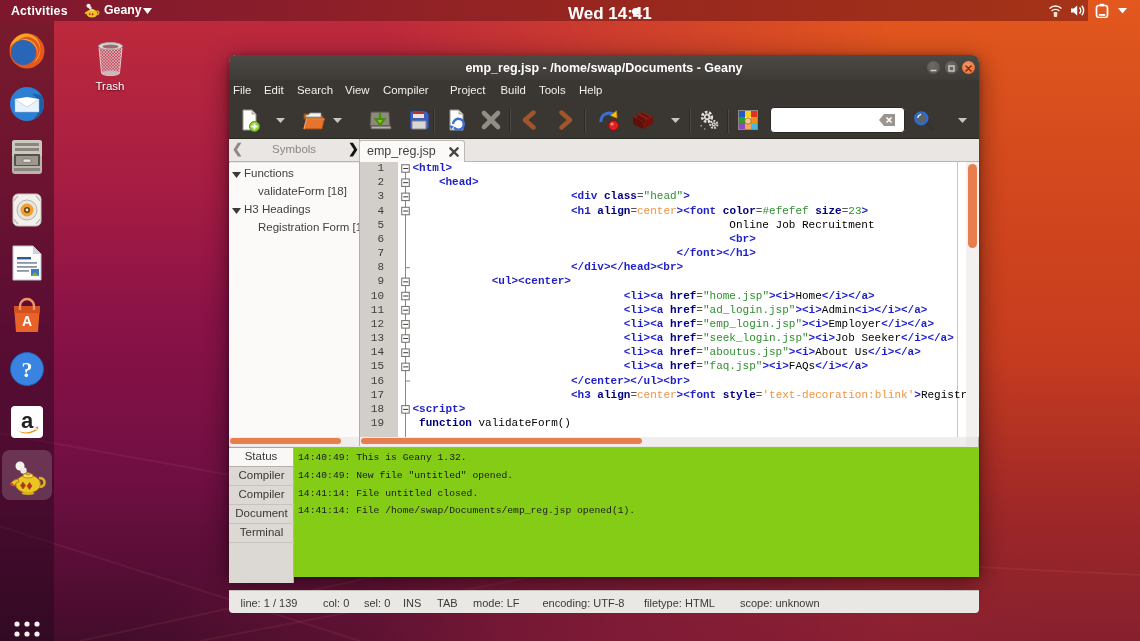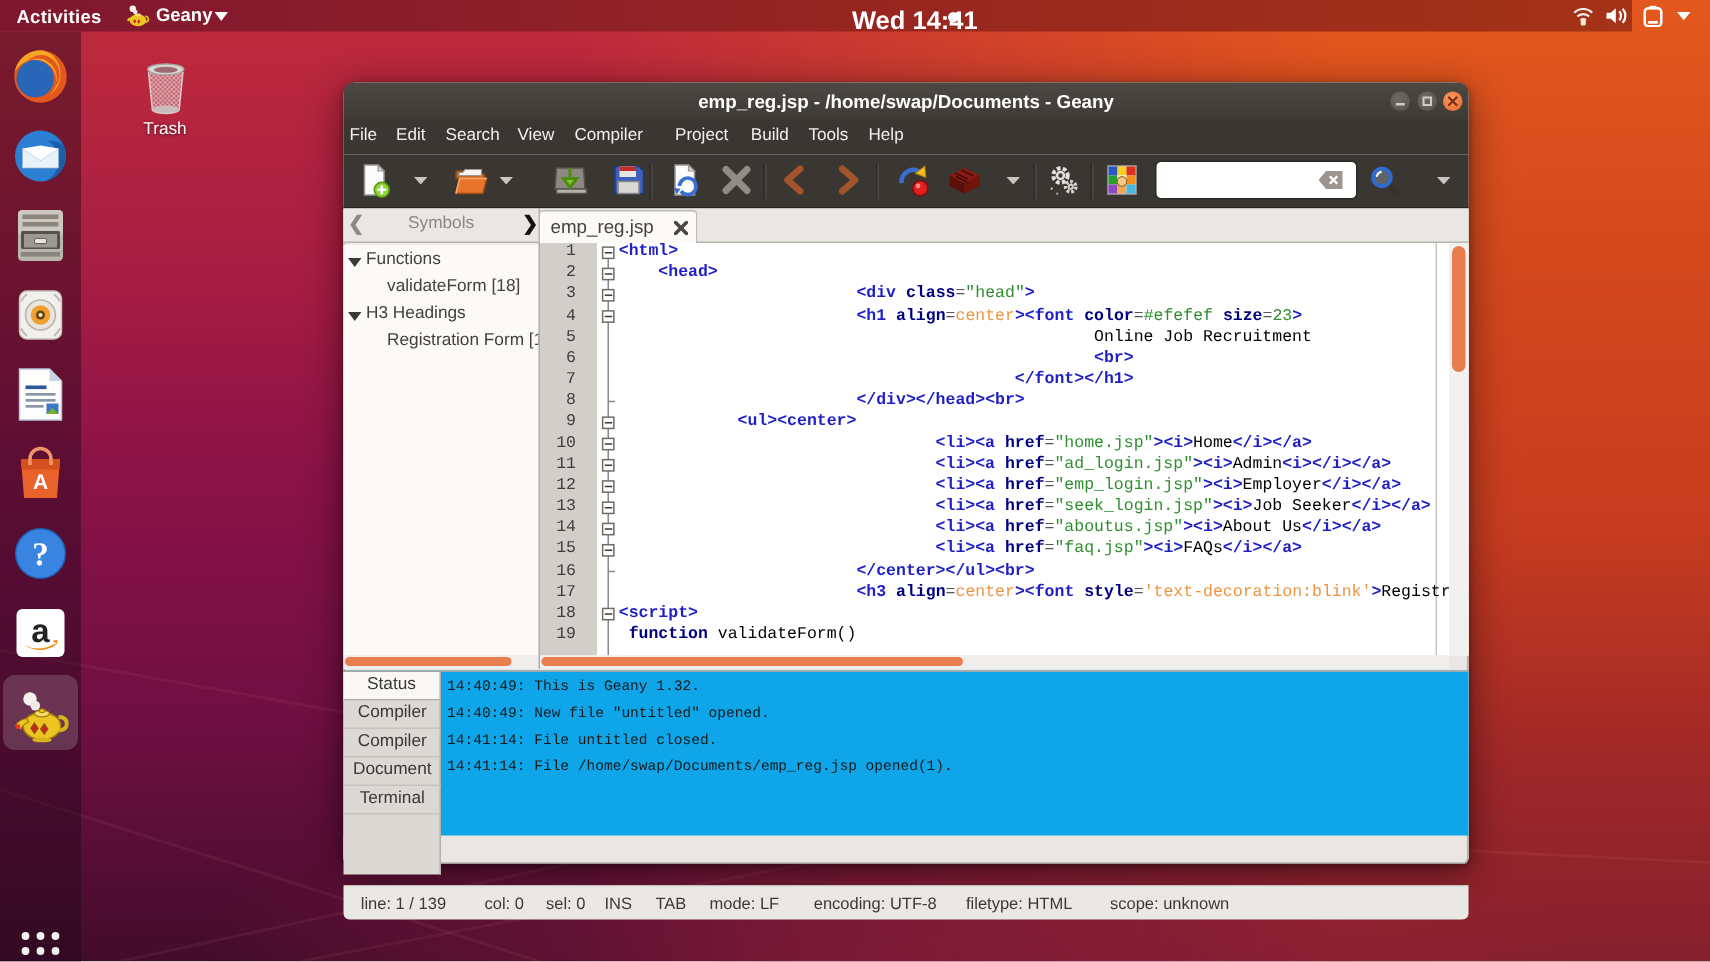--- a/index.html
+++ b/index.html
@@ -52,21 +52,21 @@
 .t { color:#1f1fc8; font-weight:bold; }
 .a { color:#000080; font-weight:bold; }
 .s { color:#2f8f2f; }
 .o { color:#ef9440; }
 .e { color:#555; }
 #vscroll { position:absolute; left:737px; top:23px; width:13px; height:275px; background:#f3f1ef; }
 #vscroll .h { position:absolute; left:2px; top:2px; width:9px; height:84px; background:#e87e4e; border-radius:4.5px; }
 #edscroll { position:absolute; left:131px; top:298px; width:606px; height:9px; background:#f0eeec; }
 #edscroll .h { position:absolute; left:1px; top:1px; width:281px; height:6px; background:#e87e4e; border-radius:3px; }
 
-#panel { position:absolute; left:0; top:308px; width:750px; height:110px; background:#0ea5e9; border-top:1px solid #a8a4a0; }
+#panel { position:absolute; left:0; top:308px; width:750px; height:130px; background:#84cc16; border-top:1px solid #a8a4a0; }
 #ptabs { position:absolute; left:0; top:0; width:65px; height:135px; background:#dcd8d4; border-right:1px solid #b3afab; }
 .ptab { position:absolute; left:0; width:65px; height:18.6px; font-size:11.5px; color:#3a3835; text-align:center; padding-top:2px; border-bottom:1px solid #c6c2be; }
 #pmsg { position:absolute; left:69px; top:1px; color:#1a1a1a; font:9.7px/17.8px "Liberation Mono", monospace; white-space:pre; }
 
 #statusbar { position:absolute; left:0; top:414px; width:750px; height:23px; background:#eae8e5; border-top:1px solid #c4c0bc; border-radius:0 0 4px 4px; color:#3b3935; font-size:11px;margin-top:37px; }
 #statusbar span { position:absolute; top:6px; }
 </style>
 </head>
 <body>
 <div id="desk"><svg width="1140" height="641" viewBox="0 0 1140 641">

